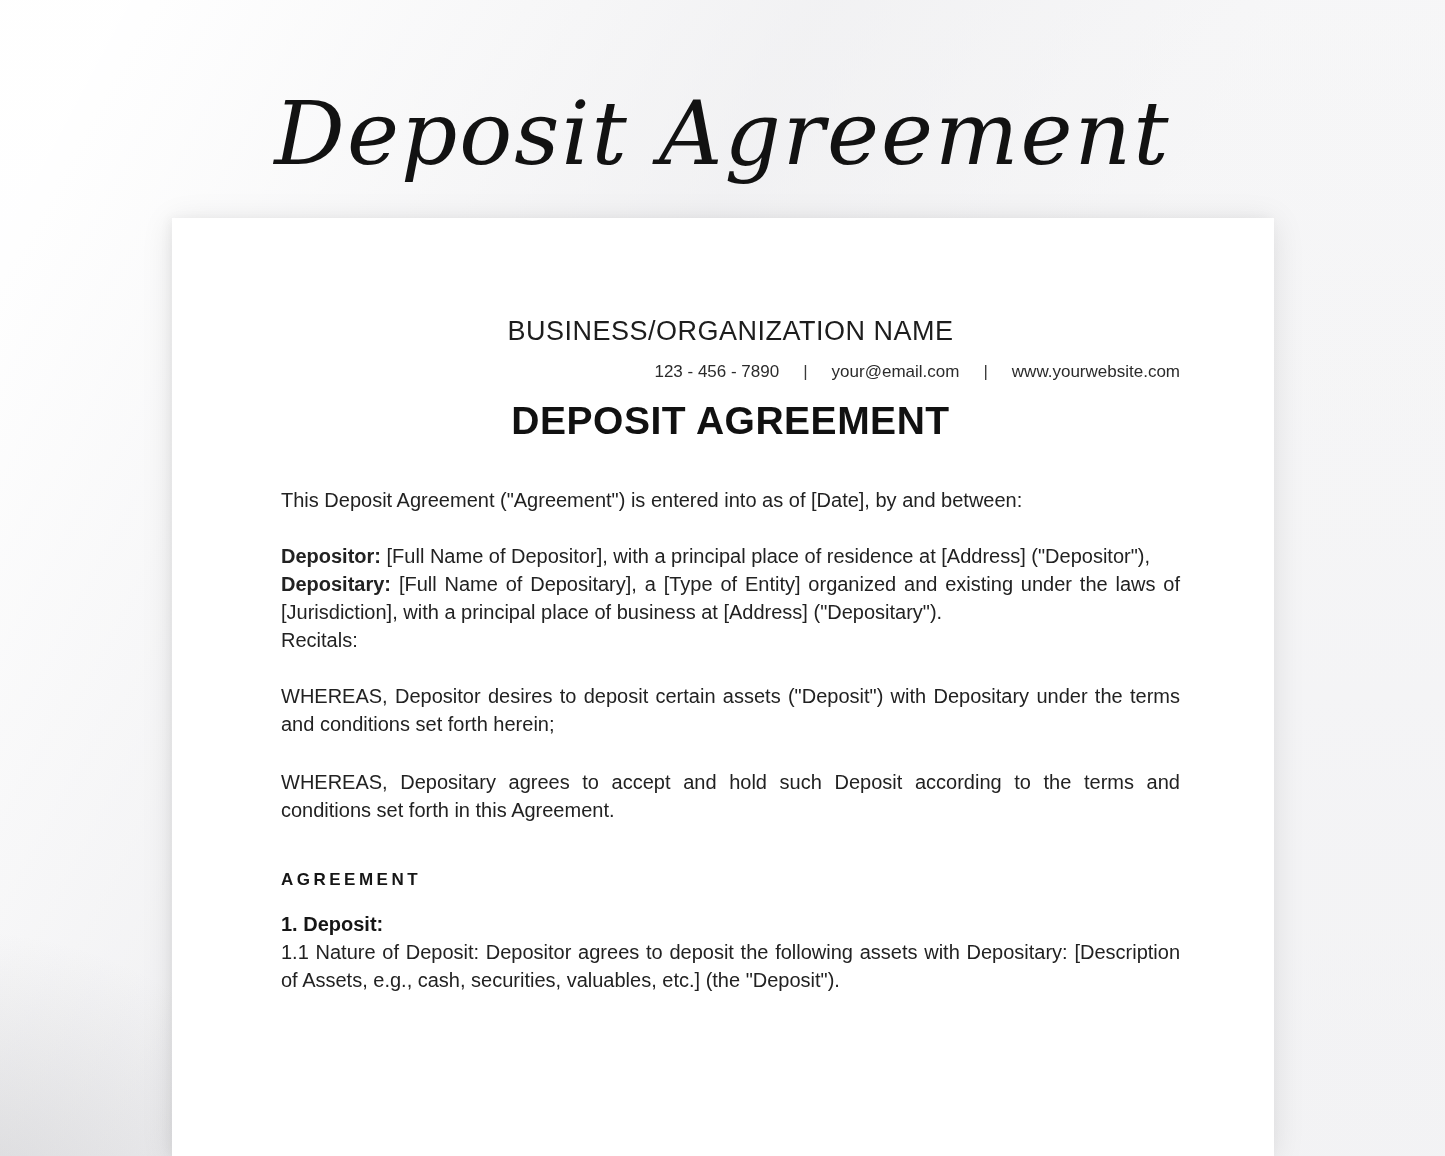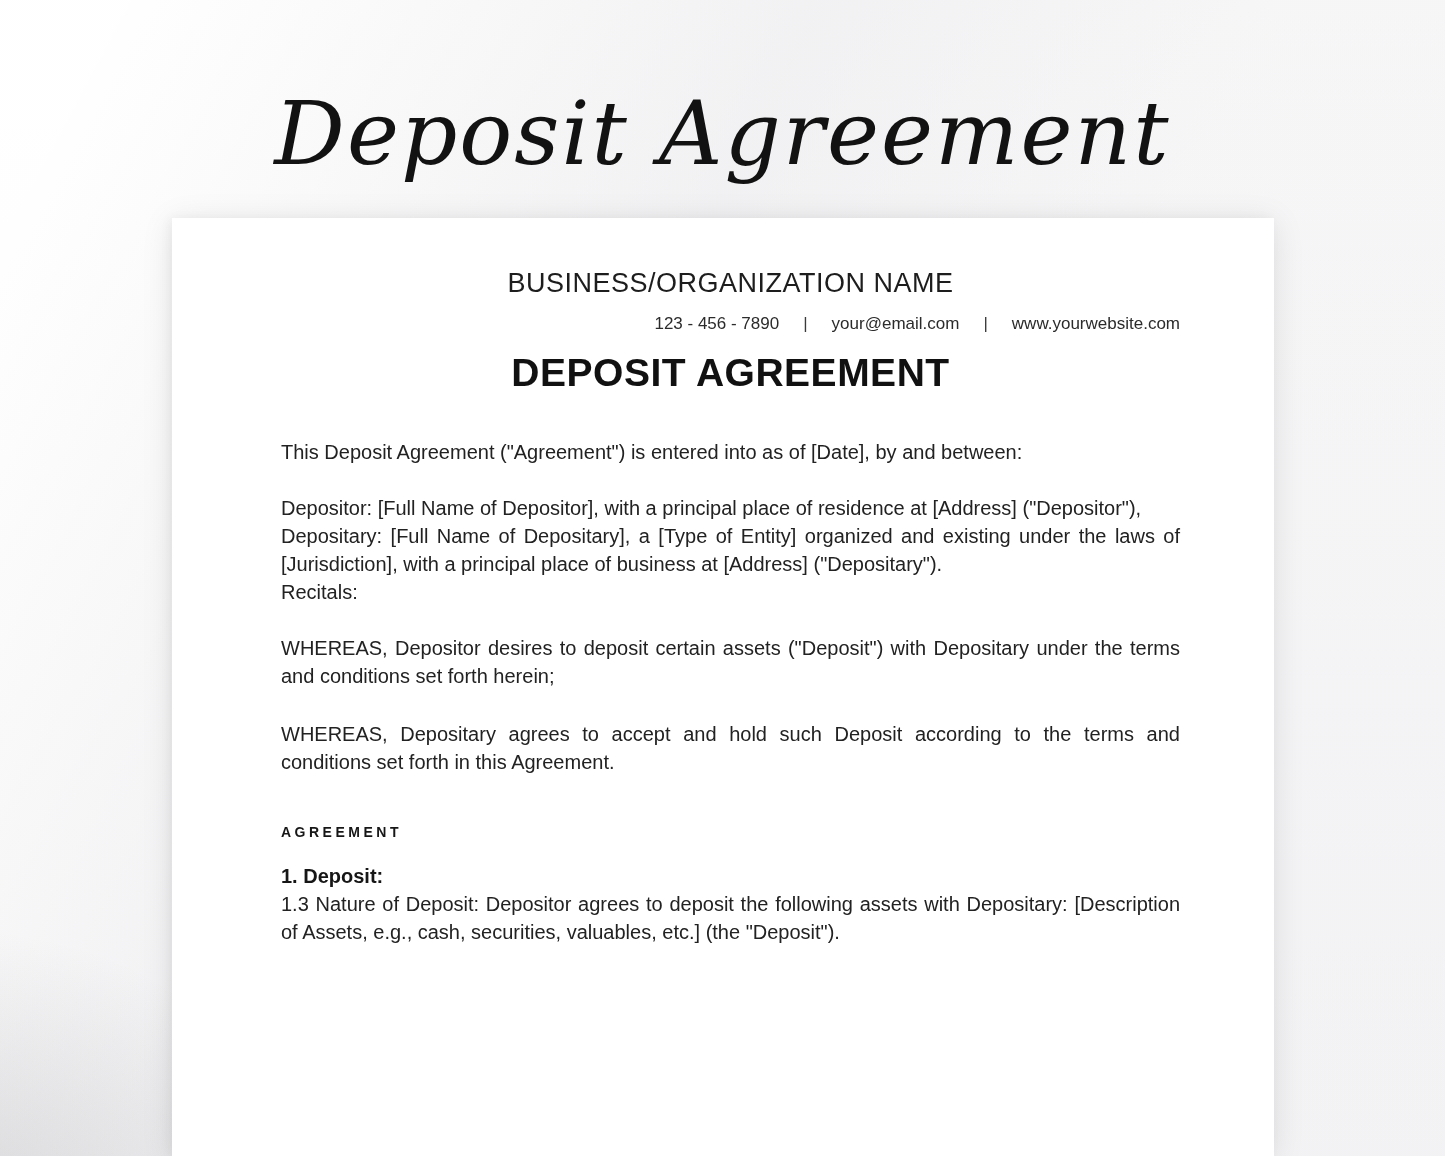--- a/index.html
+++ b/index.html
@@ -26,21 +26,21 @@
     letter-spacing:2px;
     color:#121212;
   }
 
   .page {
     position:absolute;
     left:172px; top:218px;
     width:1102px; height:938px;
     background:#ffffff;
     box-shadow:0 4px 30px rgba(0,0,0,0.10), -3px 0 10px rgba(0,0,0,0.04);
-    padding:49px 94px 0 109px;
+    padding:97px 94px 0 109px;
   }
 
   .org-name {
     text-align:center;
     font-size:27px;
     letter-spacing:0.5px;
     color:#1d1d1d;
     line-height:32px;
   }
   .contact-line {
@@ -61,25 +61,25 @@
     color:#111111;
     line-height:46px;
   }
 
   .body-copy { font-size:20px; line-height:28px; color:#222222; }
   .para { text-align:justify; }
   .para.tight { margin:0; }
   .gap-1 { margin-top:42px; }
   .gap-p { margin-top:28px; }
   .gap-w2 { margin-top:30px; }
-  .b { font-weight:normal; }
+  .b { font-weight:bold; }
 
   .agreement-heading {
     margin-top:42px;
-    font-size:14px;
+    font-size:17px;
     font-weight:bold;
     letter-spacing:3.5px;
     color:#161616;
     line-height:28px;
   }
   .section-heading {
     margin-top:16px;
     font-size:20px;
     font-weight:bold;
     color:#161616;
@@ -110,17 +110,17 @@
     </div>
 
     <p class="para gap-p">WHEREAS, Depositor desires to deposit certain assets ("Deposit") with Depositary under the terms and conditions set forth herein;</p>
 
     <p class="para gap-w2">WHEREAS, Depositary agrees to accept and hold such Deposit according to the terms and conditions set forth in this Agreement.</p>
 
     <h2 class="agreement-heading">AGREEMENT</h2>
 
     <h3 class="section-heading">1. Deposit:</h3>
 
-    <p class="para tight">1.3 Nature of Deposit: Depositor agrees to deposit the following assets with Depositary: [Description of Assets, e.g., cash, securities, valuables, etc.] (the "Deposit").</p>
+    <p class="para tight">1.1 Nature of Deposit: Depositor agrees to deposit the following assets with Depositary: [Description of Assets, e.g., cash, securities, valuables, etc.] (the "Deposit").</p>
 
 
   </div>
 </div>
 
 </body></html>

